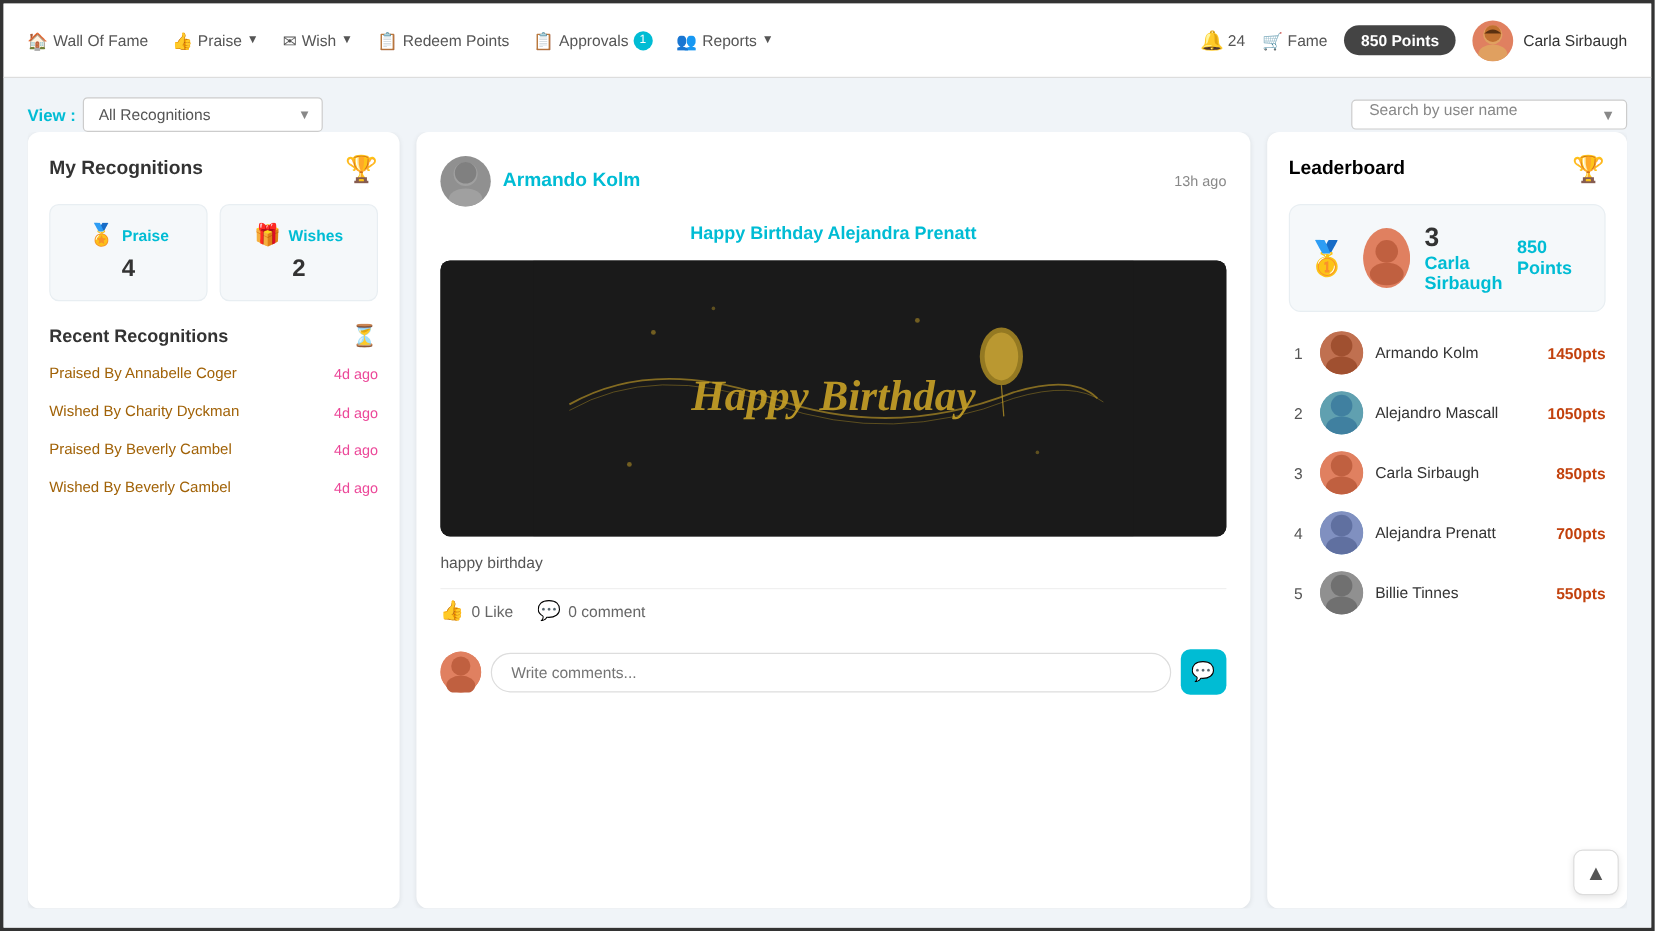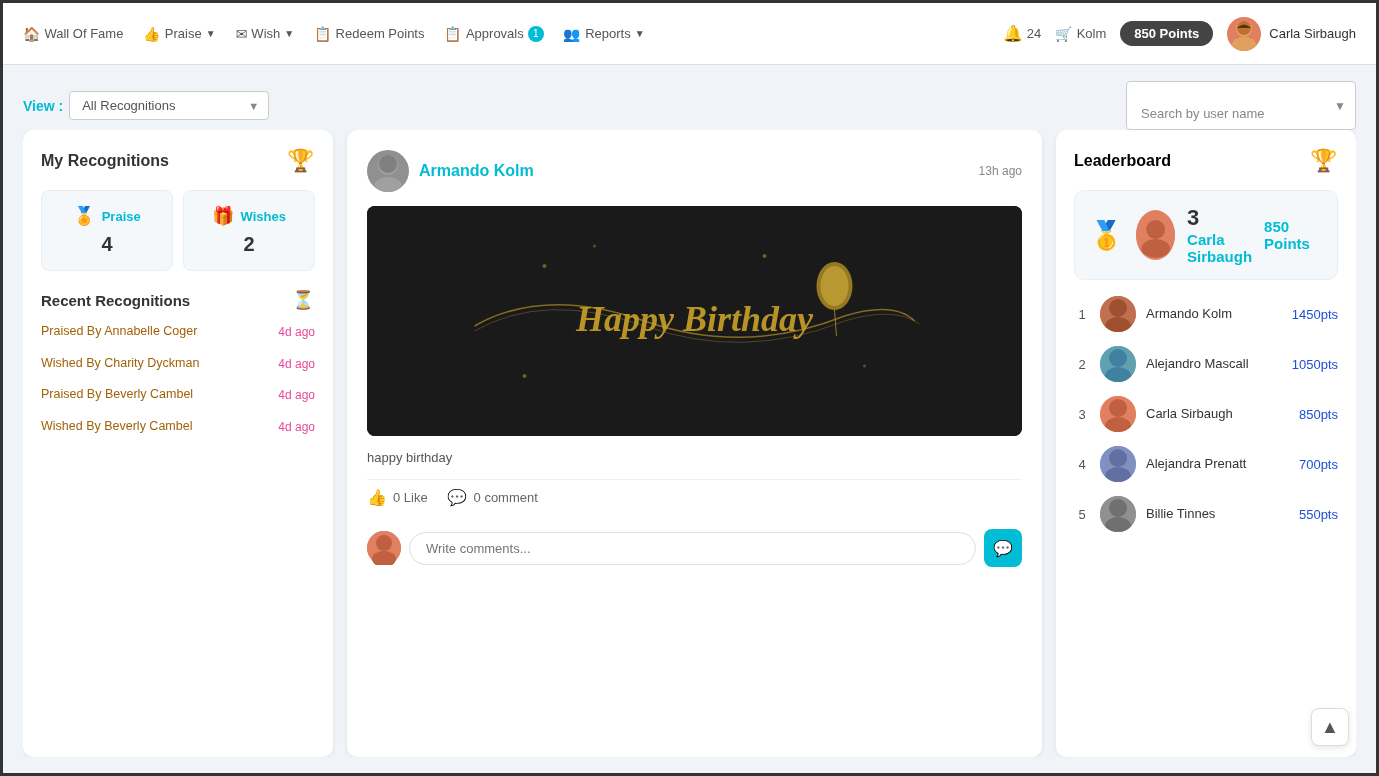--- a/index.html
+++ b/index.html
@@ -70,21 +70,21 @@
     }
     .view-label { color: #00bcd4; font-size: 14px; font-weight: bold; }
     .view-dropdown {
       border: 1px solid #ccc; border-radius: 4px; padding: 6px 32px 6px 12px;
       font-size: 13px; color: #555; background: #fff; cursor: pointer;
       appearance: none; -webkit-appearance: none; position: relative;
       min-width: 200px;
     }
     .search-container { position: relative; }
     .search-container select {
-      border: 1px solid #ccc; border-radius: 4px; padding: 24px 36px 8px 14px;
+      border: 1px solid #ccc; border-radius: 4px; padding: 0 36px 8px 14px;
       font-size: 13px; color: #888; background: #fff; cursor: pointer;
       appearance: none; -webkit-appearance: none; min-width: 230px;
     }
     .search-arrow {
       position: absolute; right: 10px; top: 50%; transform: translateY(-50%);
       color: #888; font-size: 12px; pointer-events: none;
     }
 
     
     .columns { display: flex; gap: 14px; flex: 1; overflow: hidden; }
@@ -201,21 +201,21 @@
     .lb-medal { font-size: 28px; }
 
     .lb-list { display: flex; flex-direction: column; gap: 14px; }
     .lb-item { display: flex; align-items: center; gap: 10px; }
     .lb-rank { font-size: 13px; color: #555; width: 16px; text-align: center; flex-shrink: 0; }
     .lb-avatar {
       width: 36px; height: 36px; border-radius: 50%;
       display: flex; align-items: center; justify-content: center; font-size: 20px; flex-shrink: 0; overflow: hidden;
     }
     .lb-name { font-size: 13px; color: #333; flex: 1; line-height: 1.3; }
-    .lb-pts { font-size: 13px; color: #1d4ed8; font-weight: normal; white-space: nowrap; }
+    .lb-pts { font-size: 13px; color: #c2410c; font-weight: bold; white-space: nowrap; }
 
     
     .scroll-top {
       position: fixed; bottom: 30px; right: 30px;
       background: #fff; border: 1px solid #ddd; border-radius: 8px;
       width: 38px; height: 38px; display: flex; align-items: center; justify-content: center;
       font-size: 18px; color: #555; cursor: pointer; box-shadow: 0 2px 6px rgba(0,0,0,0.1);
     }
 
     
@@ -261,21 +261,21 @@
         <span class="nav-arrow">▼</span>
       </div>
     </div>
     <div class="nav-right">
       <div class="bell-area">
         <span class="bell-icon">🔔</span>
         <span class="bell-count">24</span>
       </div>
       <div class="cart-area">
         <span class="cart-icon">🛒</span>
-        <span>Kolm</span>
+        <span>Fame</span>
       </div>
       <div class="points-btn">850 Points</div>
       <div class="user-area">
         <div class="user-avatar-nav av-orange">
           <svg width="34" height="34" viewBox="0 0 34 34">
             <circle cx="17" cy="12" r="8" fill="#e0a060"></circle>
             <ellipse cx="17" cy="28" rx="12" ry="8" fill="#e0a060"></ellipse>
             <circle cx="17" cy="11" r="7" fill="#c07030"></circle>
             <path d="M10 11 Q17 4 24 11" fill="#5a3010"></path>
           </svg>
@@ -359,20 +359,21 @@
               <svg width="42" height="42" viewBox="0 0 42 42">
                 <circle cx="21" cy="15" r="10" fill="#a0a0a0"></circle>
                 <ellipse cx="21" cy="36" rx="14" ry="9" fill="#a0a0a0"></ellipse>
                 <circle cx="21" cy="14" r="9" fill="#808080"></circle>
               </svg>
             </div>
             <span class="post-username">Armando Kolm</span>
           </div>
           <span class="post-time">13h ago</span>
         </div>
+        <div class="post-title">Happy Birthday Alejandra Prenatt</div>
         <div class="post-card">
           <div class="birthday-card-bg">
             <svg class="birthday-text-svg" viewBox="0 0 500 230" xmlns="http://www.w3.org/2000/svg">
               <rect width="500" height="230" fill="#1a1a1a"></rect>
 
               <path d="M30 120 Q100 80 200 115 Q300 150 400 110 Q450 95 470 115" stroke="#c9a227" stroke-width="1.5" fill="none" opacity="0.6"></path>
               <path d="M30 125 Q100 85 200 120 Q300 155 400 115 Q450 100 475 118" stroke="#c9a227" stroke-width="0.8" fill="none" opacity="0.4"></path>
 
               <text x="250" y="125" text-anchor="middle" font-family="Georgia, serif" font-size="36" fill="#c9a227" font-style="italic" font-weight="bold" opacity="0.9">Happy Birthday</text>
 

